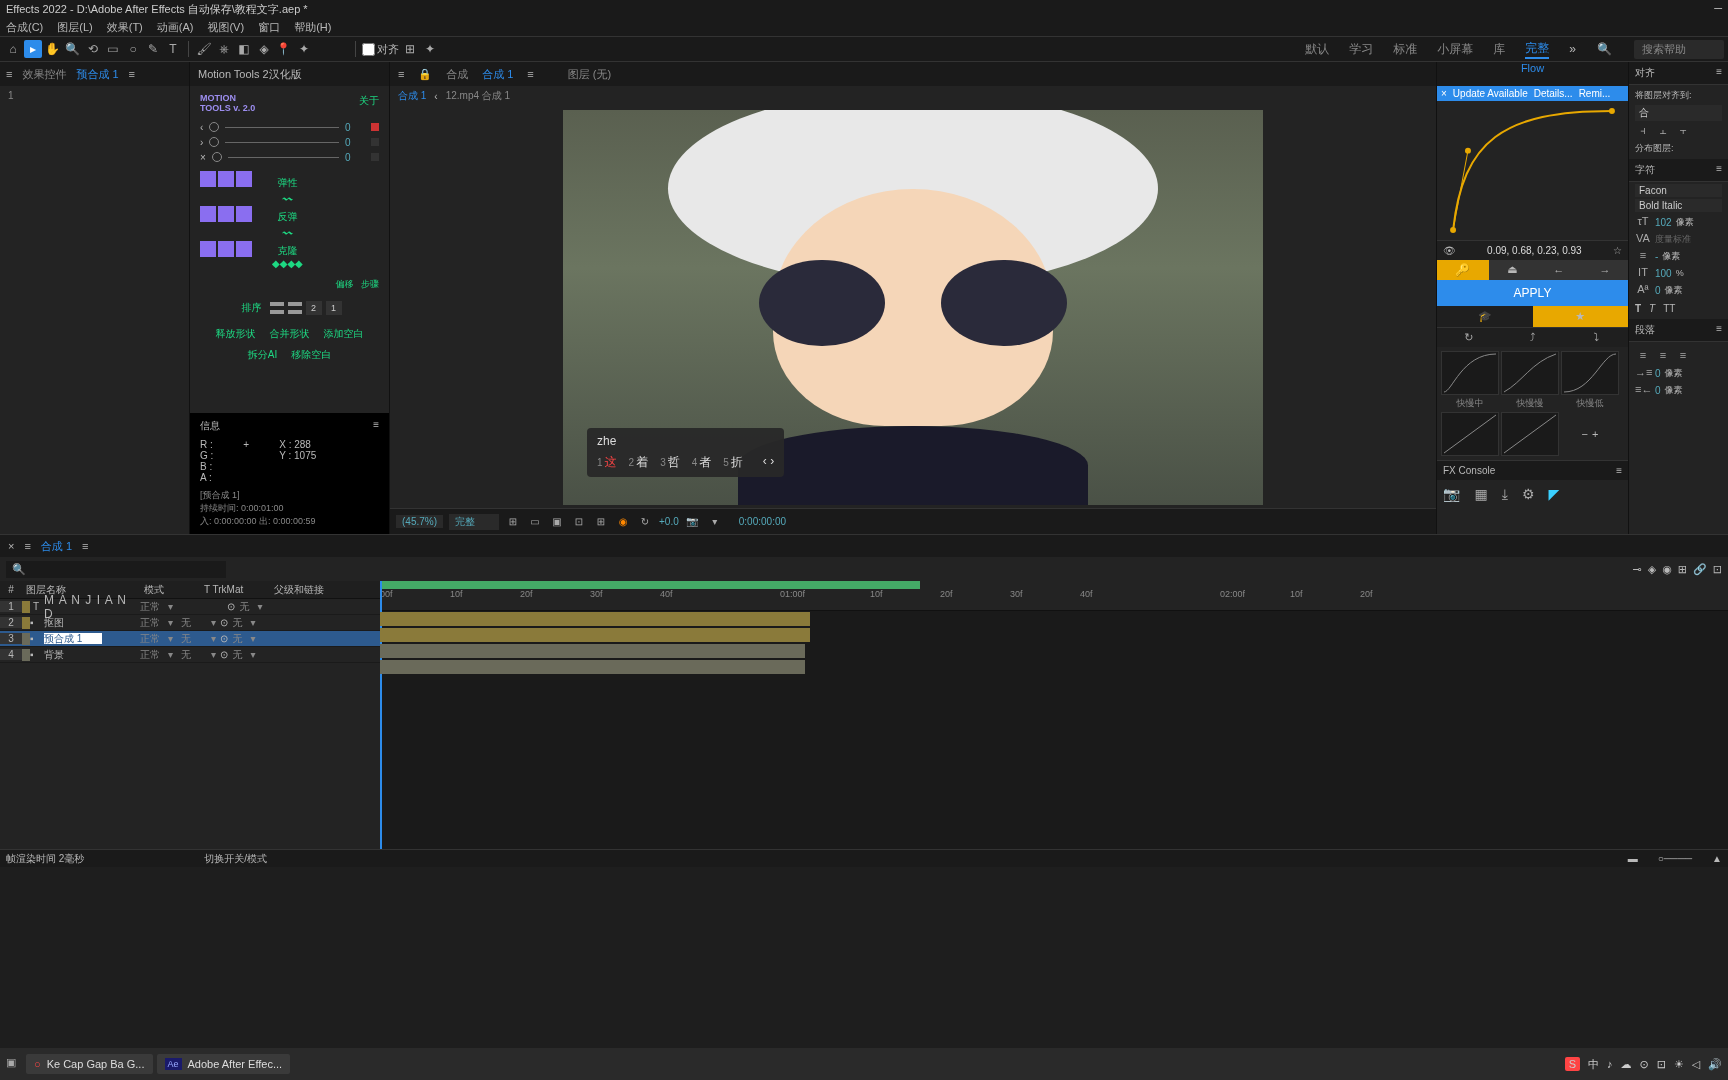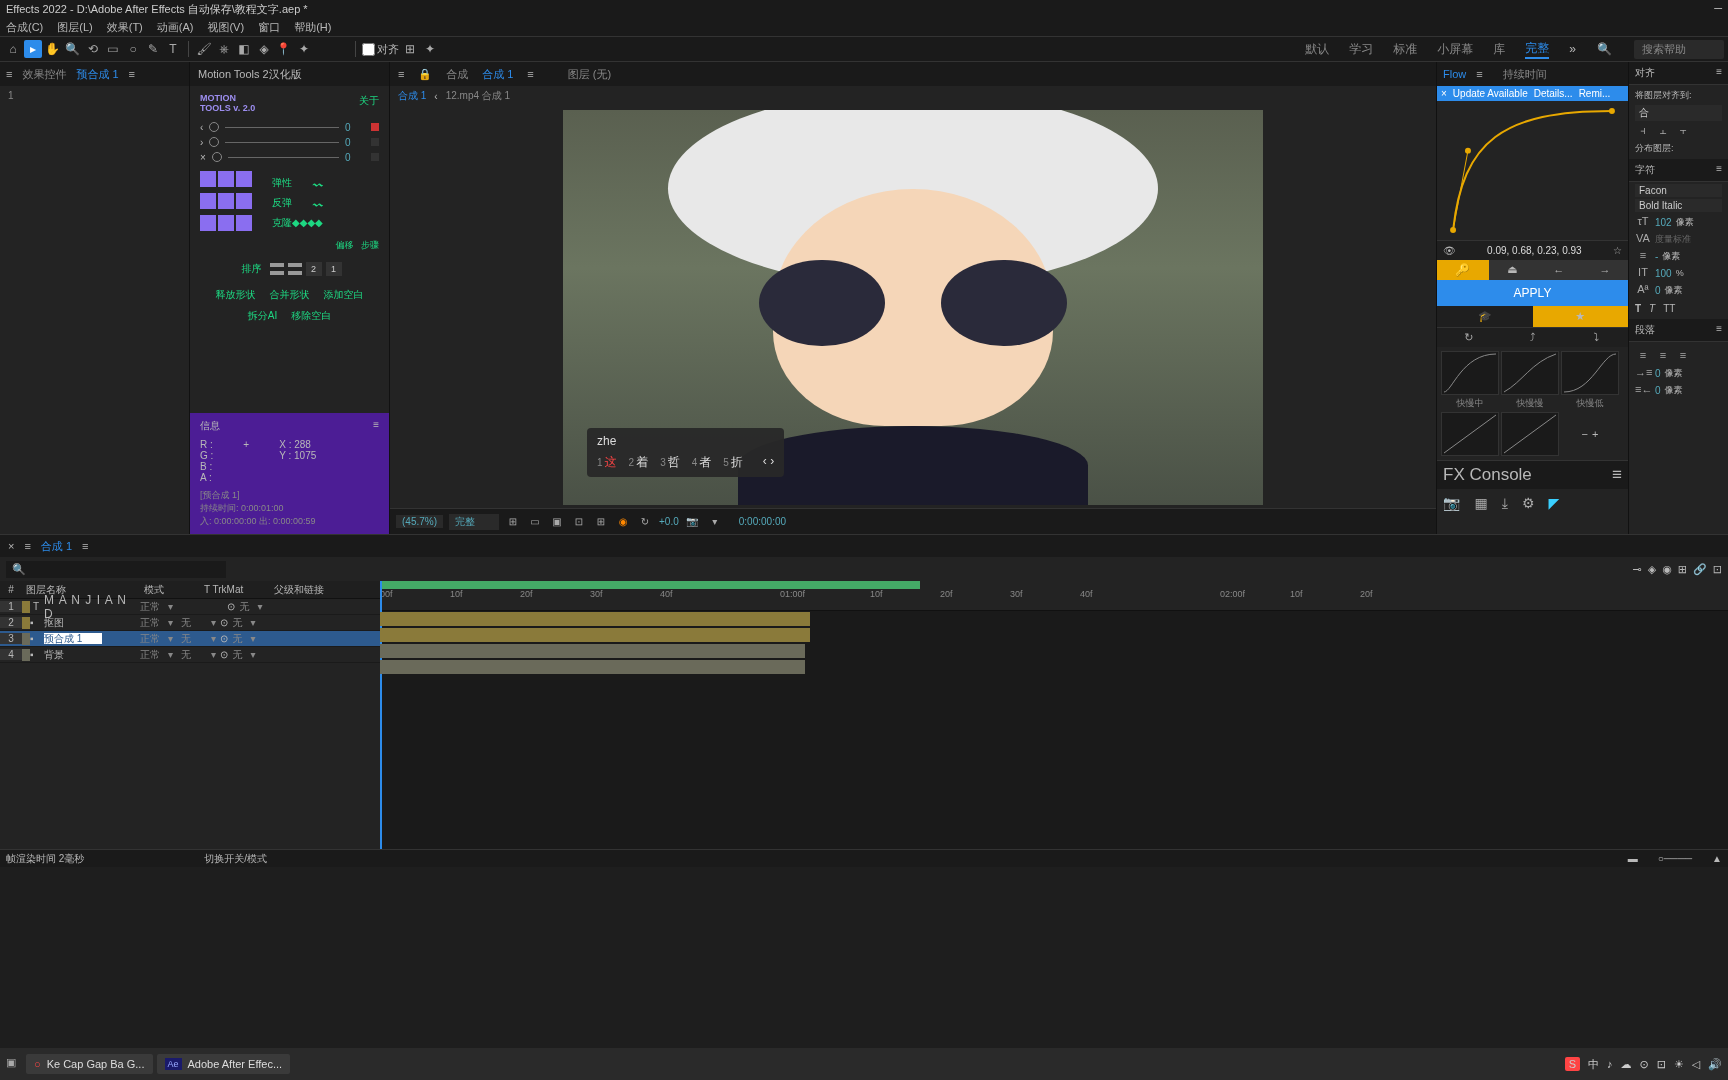--- a/index.html
+++ b/index.html
@@ -27,30 +27,30 @@
 .mt-brand-l { color: #9d8ef0; font-size: 9px; line-height: 1.1; font-weight: bold; }
 .mt-about { color: #1dd882; }
 .mt-slider { display: flex; align-items: center; gap: 6px; margin: 4px 0; }
 .mt-slider .dot { width: 10px; height: 10px; border-radius: 50%; border: 1px solid #888; }
 .mt-slider .line { flex: 1; height: 1px; background: #666; }
 .mt-slider .val { color: #5ab; width: 20px; }
 .mt-slider .sq { width: 8px; height: 8px; background: #c33; }
 .mt-grid { display: grid; grid-template-columns: repeat(3, 16px); gap: 2px; float: left; margin-right: 20px; }
 .mt-grid div { background: #8a6ef0; width: 16px; height: 16px; }
 .mt-props { font-size: 10px; }
-.mt-prop { display: flex; justify-content: space-between; margin: 5px 0; align-items: center; }
+.mt-prop { display: flex; justify-content: space-between; margin: 5px 0; align-items: center; flex-direction: column; }
 .mt-prop span:first-child { color: #1dd882; }
 .mt-wave { color: #1dd882; font-size: 10px; }
 .mt-btns { clear: both; margin-top: 8px; }
 .mt-btn-row { display: flex; gap: 6px; margin: 3px 0; justify-content: center; }
 .mt-btn { color: #1dd882; font-size: 10px; padding: 2px 4px; cursor: pointer; }
 .mt-sort { display: flex; gap: 4px; margin: 8px 0 4px; align-items: center; justify-content: center; }
 .mt-sort-icon { width: 14px; height: 12px; background: linear-gradient(to bottom, #999 33%, transparent 33%, transparent 66%, #999 66%); }
 .mt-num { background: #333; width: 16px; height: 14px; text-align: center; color: #ccc; font-size: 9px; line-height: 14px; }
-.info-panel { margin-top: 12px; padding: 6px 10px; font-size: 10px; background: #4c1d95; }
+.info-panel { margin-top: 12px; padding: 6px 10px; font-size: 10px; background: #000000; }
 .info-footer { margin-top: 6px; font-size: 9px; color: #888; }
 .center-col { flex: 1; background: #232323; display: flex; flex-direction: column; }
 .comp-tabs { background: #1a1a1a; height: 24px; display: flex; align-items: center; padding: 0 8px; gap: 14px; font-size: 11px; }
 .comp-crumb { background: #232323; height: 20px; display: flex; align-items: center; padding: 0 8px; font-size: 10px; gap: 8px; }
 .viewer { flex: 1; display: flex; align-items: center; justify-content: center; background: #232323; position: relative; }
 .viewer-img { width: 700px; height: 395px; background: linear-gradient(to bottom, #5a6050 0%, #6b7560 40%, #4a5146 100%); position: relative; overflow: hidden; }
 .face { position: absolute; top: 20%; left: 30%; width: 40%; height: 60%; background: #f5d6b8; border-radius: 50% 50% 40% 40%; }
 .hair { position: absolute; top: -5%; left: 15%; width: 70%; height: 50%; background: #e8e8e8; border-radius: 50%; }
 .glass { position: absolute; top: 38%; width: 18%; height: 22%; background: #2a2a3a; border-radius: 50%; }
 .glass.l { left: 28%; }
@@ -60,39 +60,39 @@
 .ime-input { color: #ddd; margin-bottom: 6px; }
 .ime-cand { display: flex; gap: 12px; }
 .ime-cand span { color: #ddd; }
 .ime-cand .num { color: #888; font-size: 10px; margin-right: 2px; }
 .ime-cand .sel { color: #ff4444; }
 .ime-arrows { color: #888; margin-left: 8px; }
 .viewer-ctrl { background: #1a1a1a; height: 26px; display: flex; align-items: center; padding: 0 6px; gap: 6px; font-size: 10px; border-top: 1px solid #333; }
 .vc-dd { background: #2a2a2a; padding: 1px 6px; color: #5ab; }
 .vc-ico { width: 16px; height: 14px; color: #aaa; cursor: pointer; display: flex; align-items: center; justify-content: center; font-size: 10px; }
 .right-col { width: 192px; background: #232323; border-left: 1px solid #111; display: flex; flex-direction: column; }
-.flow-tabs { background: #1a1a1a; height: 24px; display: flex; align-items: center; padding: 0 6px; gap: 10px; font-size: 11px; }
+.flow-tabs { background: #1a1a1a; height: 24px; display: flex; align-items: center; padding: 0 6px; gap: 10px; font-size: 11px; flex-direction: column; }
 .flow-notice { background: #2d8ceb; color: #fff; padding: 2px 4px; font-size: 10px; display: flex; gap: 6px; align-items: center; }
 .flow-notice .x { cursor: pointer; }
 .flow-curve { height: 140px; background: #232323; position: relative; border-bottom: 1px solid #333; }
 .curve-svg { width: 100%; height: 100%; }
 .flow-vals { display: flex; align-items: center; padding: 4px 6px; gap: 6px; font-size: 10px; background: #1f1f1f; }
 .flow-star { color: #aaa; }
 .flow-btnrow { display: flex; background: #1f1f1f; }
 .flow-yel { background: #e8a800; color: #222; flex: 1; text-align: center; padding: 3px; font-size: 12px; }
 .flow-apply { background: #2d8ceb; color: #fff; text-align: center; padding: 6px; font-size: 12px; cursor: pointer; }
 .flow-stars { display: flex; background: #1f1f1f; }
 .flow-stars div { flex: 1; text-align: center; padding: 4px; }
 .flow-gold { background: #e8a800; }
 .flow-icons { display: flex; background: #1f1f1f; border-top: 1px solid #333; }
 .flow-icons div { flex: 1; text-align: center; padding: 3px; font-size: 11px; color: #aaa; }
 .flow-presets { display: flex; flex-wrap: wrap; padding: 4px; gap: 2px; }
 .preset { width: 58px; height: 44px; background: #1a1a1a; border: 1px solid #333; position: relative; }
 .preset-lbl { color: #888; font-size: 9px; text-align: center; width: 58px; }
-.fxcon { background: #1a1a1a; padding: 4px 6px; font-size: 17px; border-top: 1px solid #333; }
+.fxcon { background: #1a1a1a; padding: 4px 6px; font-size: 10px; border-top: 1px solid #333; }
 .fxcon-icons { display: flex; gap: 14px; padding: 6px; font-size: 14px; }
 .fxcon-icons div { color: #aaa; cursor: pointer; }
 .fxcon-icons .active { color: #3ad0ff; }
 .far-right { width: 100px; background: #232323; border-left: 1px solid #111; font-size: 10px; padding: 0; }
 .fr-section { padding: 4px 6px; border-bottom: 1px solid #333; background: #1a1a1a; }
 .fr-row { display: flex; gap: 4px; margin: 3px 0; align-items: center; }
 .fr-dd { background: #2a2a2a; padding: 1px 4px; color: #ccc; font-size: 10px; flex: 1; }
 .fr-ico { width: 16px; height: 14px; color: #aaa; font-size: 11px; text-align: center; }
 .fr-val { color: #5ab; }
 .timeline { background: #1a1a1a; border-top: 1px solid #333; }

